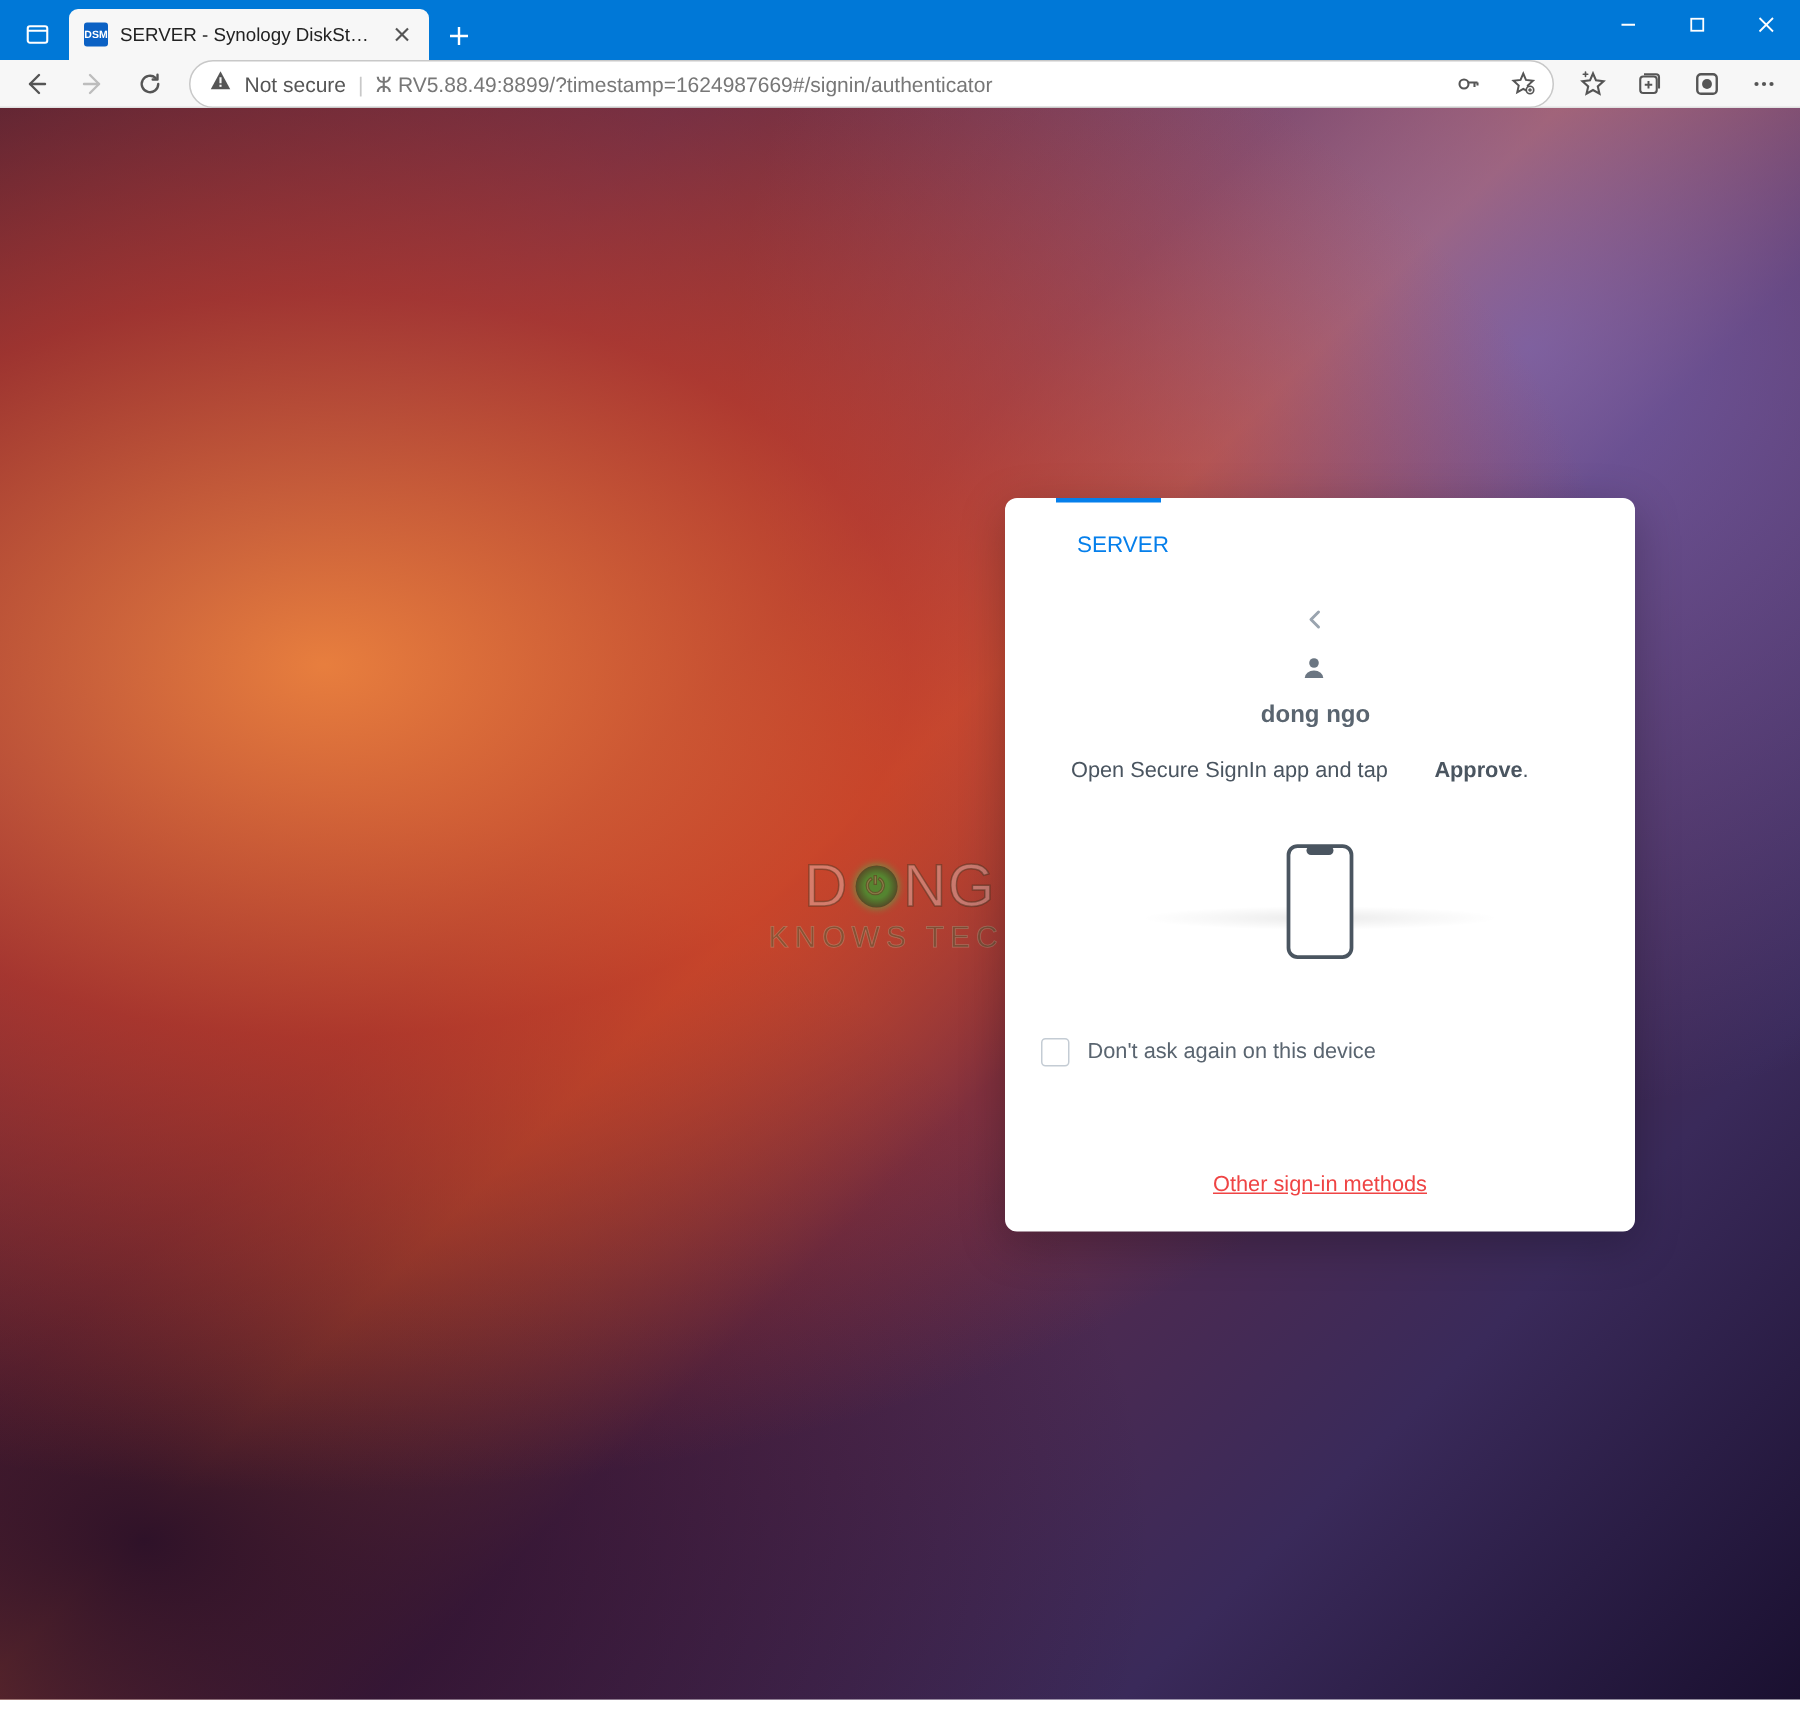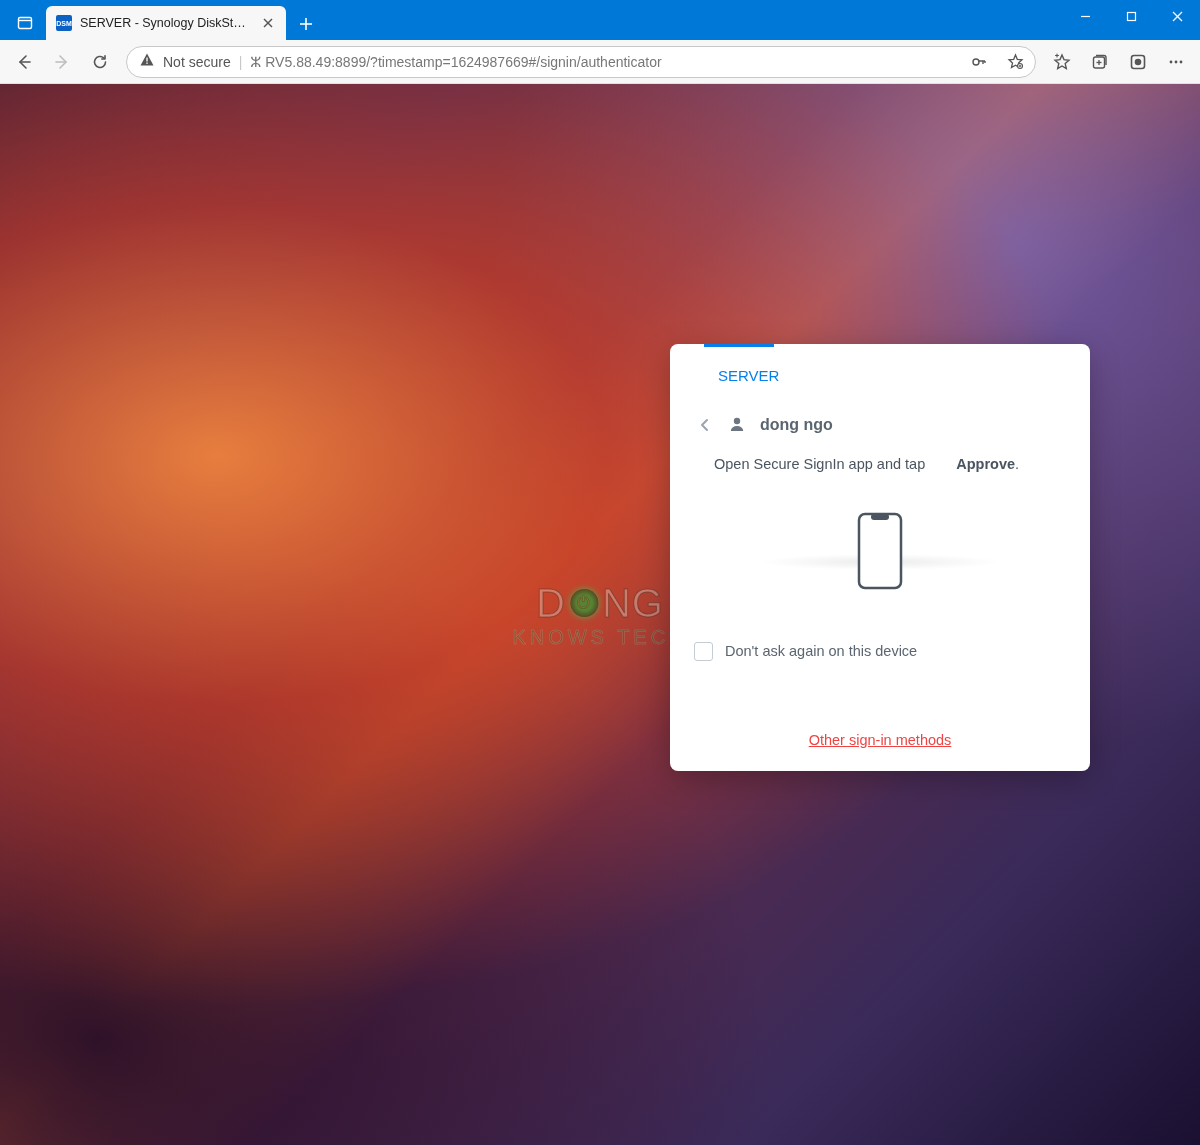--- a/index.html
+++ b/index.html
@@ -74,21 +74,21 @@
     display:flex;
   }
   .win-btn {
     width:46px; height:32px;
     display:flex;align-items:center;justify-content:center;
     color:#fff;
   }
 
   
   .toolbar {
-    height: 44px;
+    height: 32px;
     background: #f7f7f7;
     display:flex;
     align-items:center;
     padding: 0 6px;
     gap: 2px;
     border-bottom: 1px solid #e1e1e1;
   }
   .tool-btn {
     width: 36px; height:36px;
     display:flex;align-items:center;justify-content:center;
@@ -180,20 +180,21 @@
   .server-name{
     color:#057feb;
     font-size:15px;
     padding: 20px 48px 0 48px;
     font-weight:500;
   }
   .user-row{
     display:flex;align-items:center;gap:12px;
     padding: 30px 30px 0 24px;
     color:#5a6570;
+    flex-direction:column;
   }
   .user-row .back-btn{
     width:22px;height:22px;display:flex;align-items:center;justify-content:center;color:#9aa4af;
   }
   .user-row .user-icon{
     width:20px;height:20px;color:#6b7682;
   }
   .user-row .username{
     font-size:16px;font-weight:600;color:#5a6570;
   }

